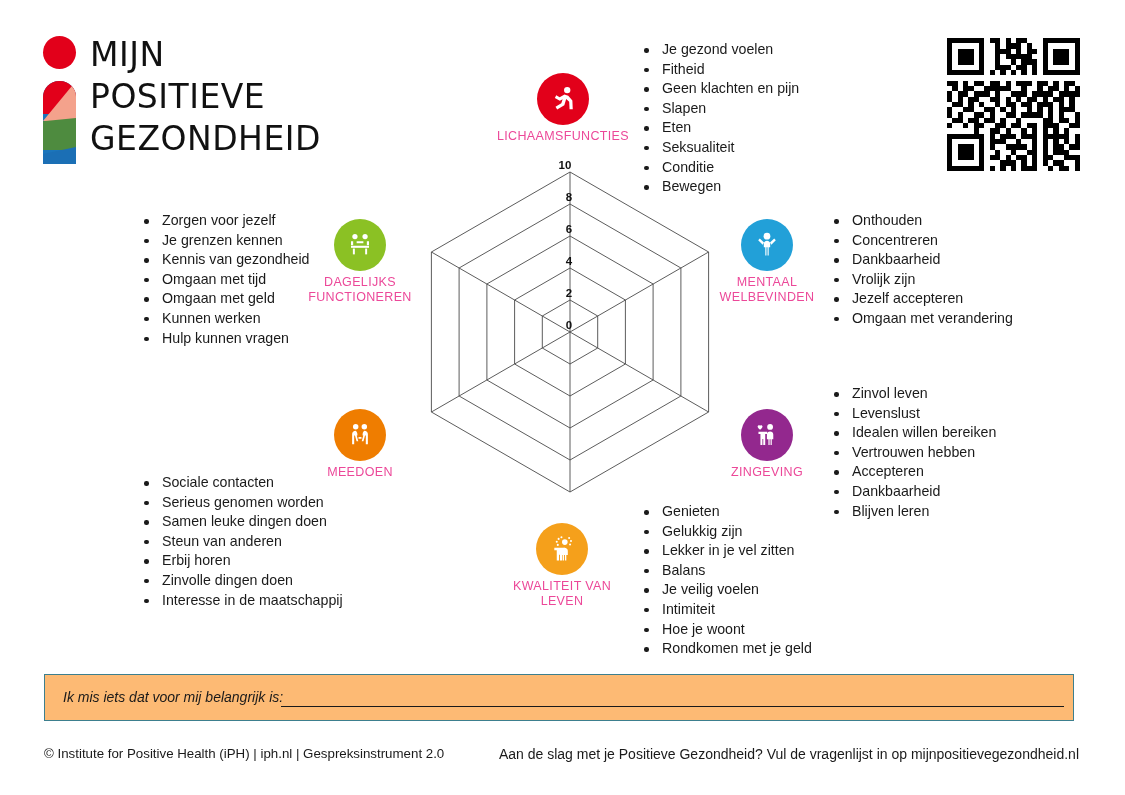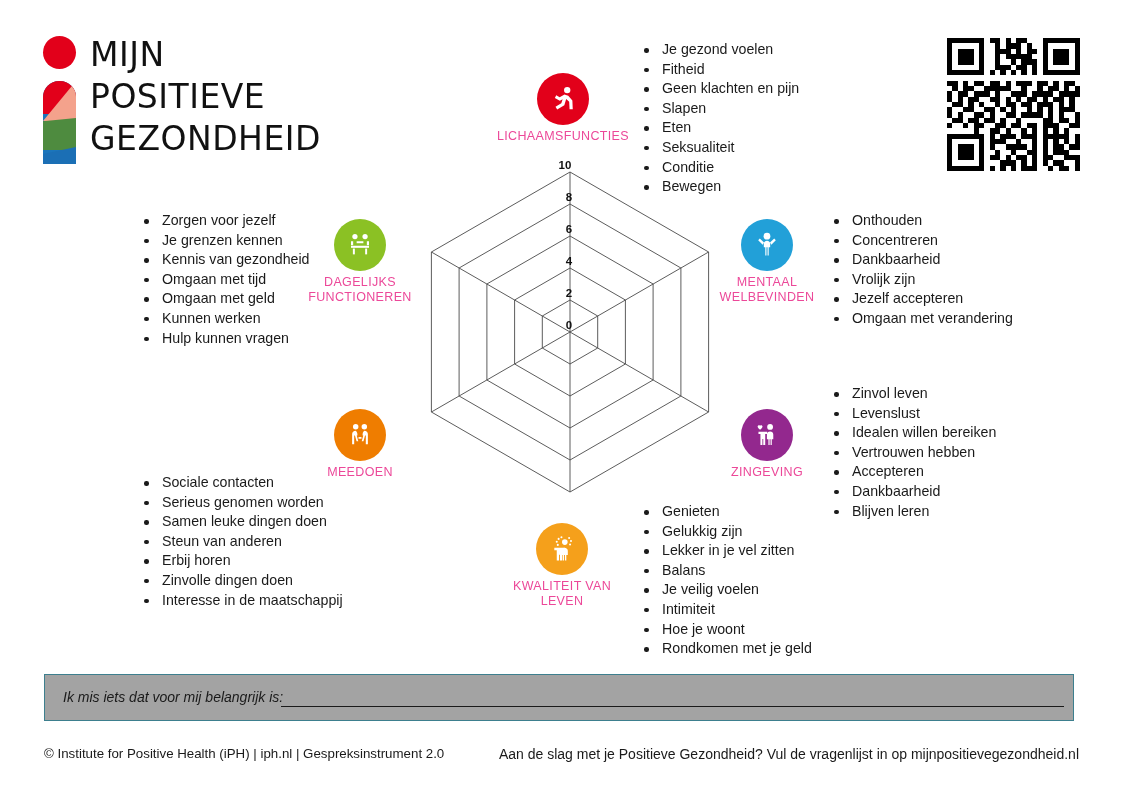--- a/index.html
+++ b/index.html
@@ -77,21 +77,21 @@
   #list-lichaamsfuncties{left:634px;top:40px;}
   #list-mentaal{left:824px;top:211px;}
   #list-zingeving{left:824px;top:384px;}
   #list-kwaliteit{left:634px;top:502px;}
   #list-meedoen{left:134px;top:473px;}
   #list-dagelijks{left:134px;top:211px;}
 
   
   .notebox{
     position:absolute;left:44px;top:674px;width:1030px;height:47px;
-    border:1.6px solid #3d7f8e;background:#a3a3a3;box-sizing:border-box;text-decoration:underline;
+    border:1.6px solid #3d7f8e;background:#fdba74;box-sizing:border-box;text-decoration:underline;
   }
   .notebox .lbl{
     position:absolute;left:18px;top:14px;font-style:italic;font-size:14px;
     color:#1a1a1a;font-family:"Liberation Sans",sans-serif;
   }
   .notebox .rule{
     position:absolute;left:236px;top:31px;width:783px;height:1px;background:#1a1a1a;
   }
 
   

